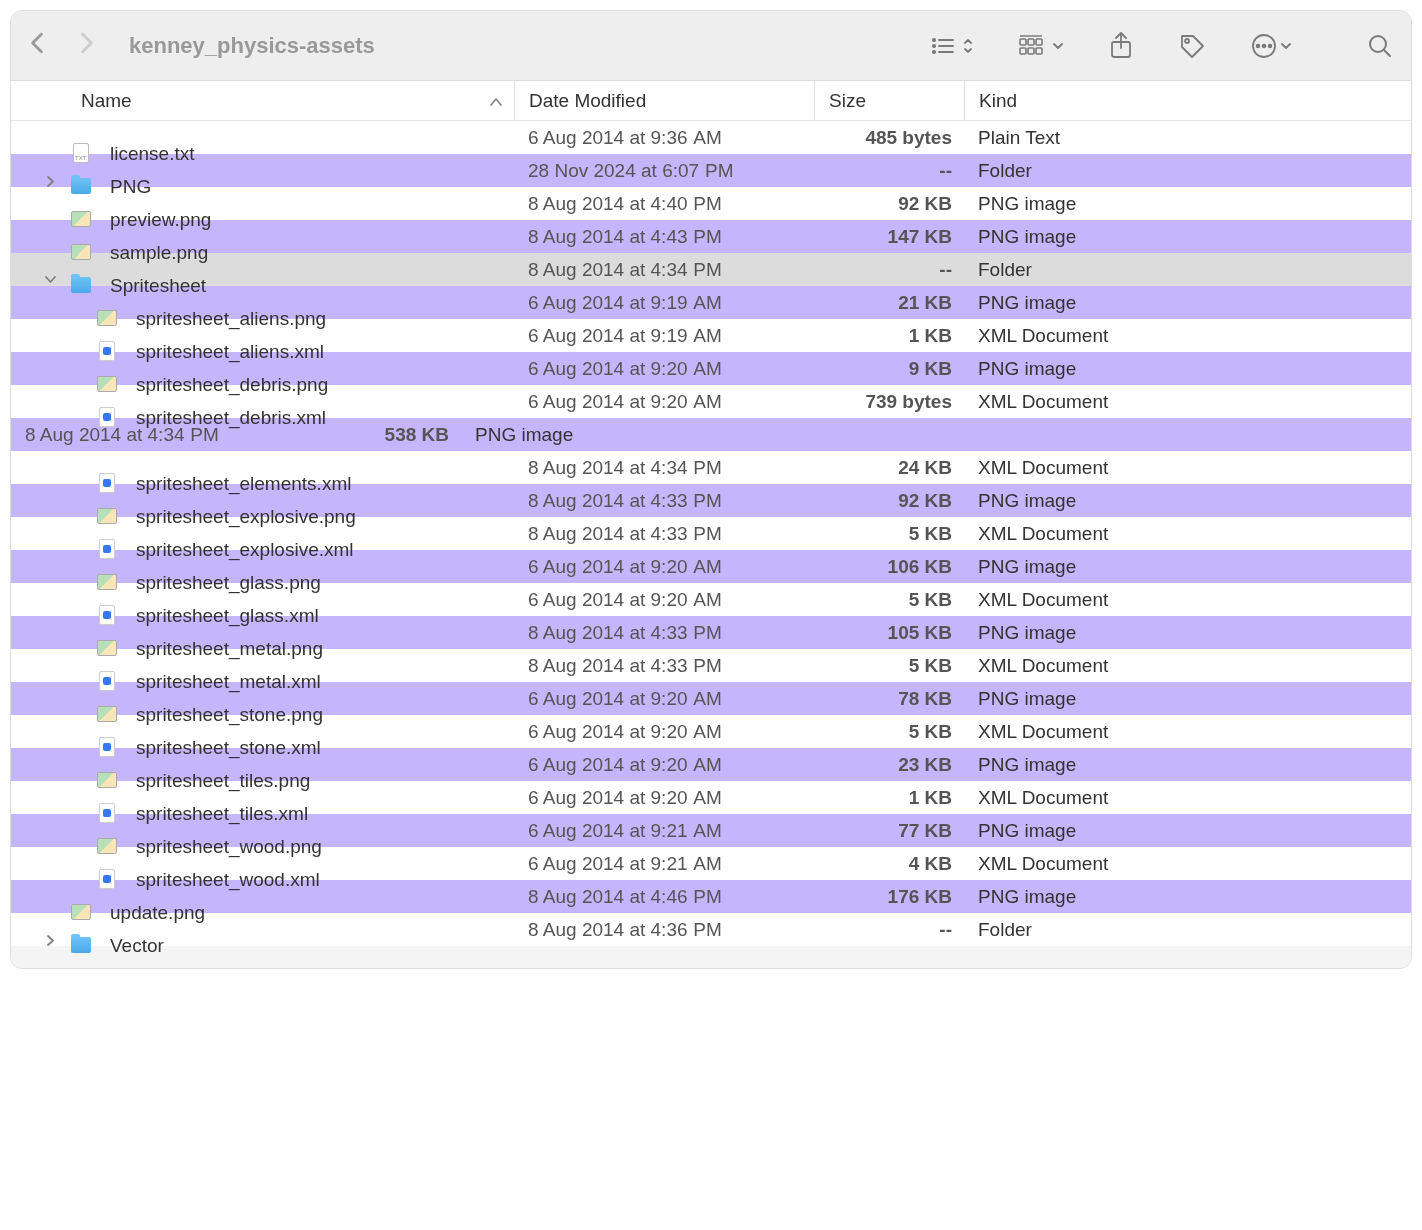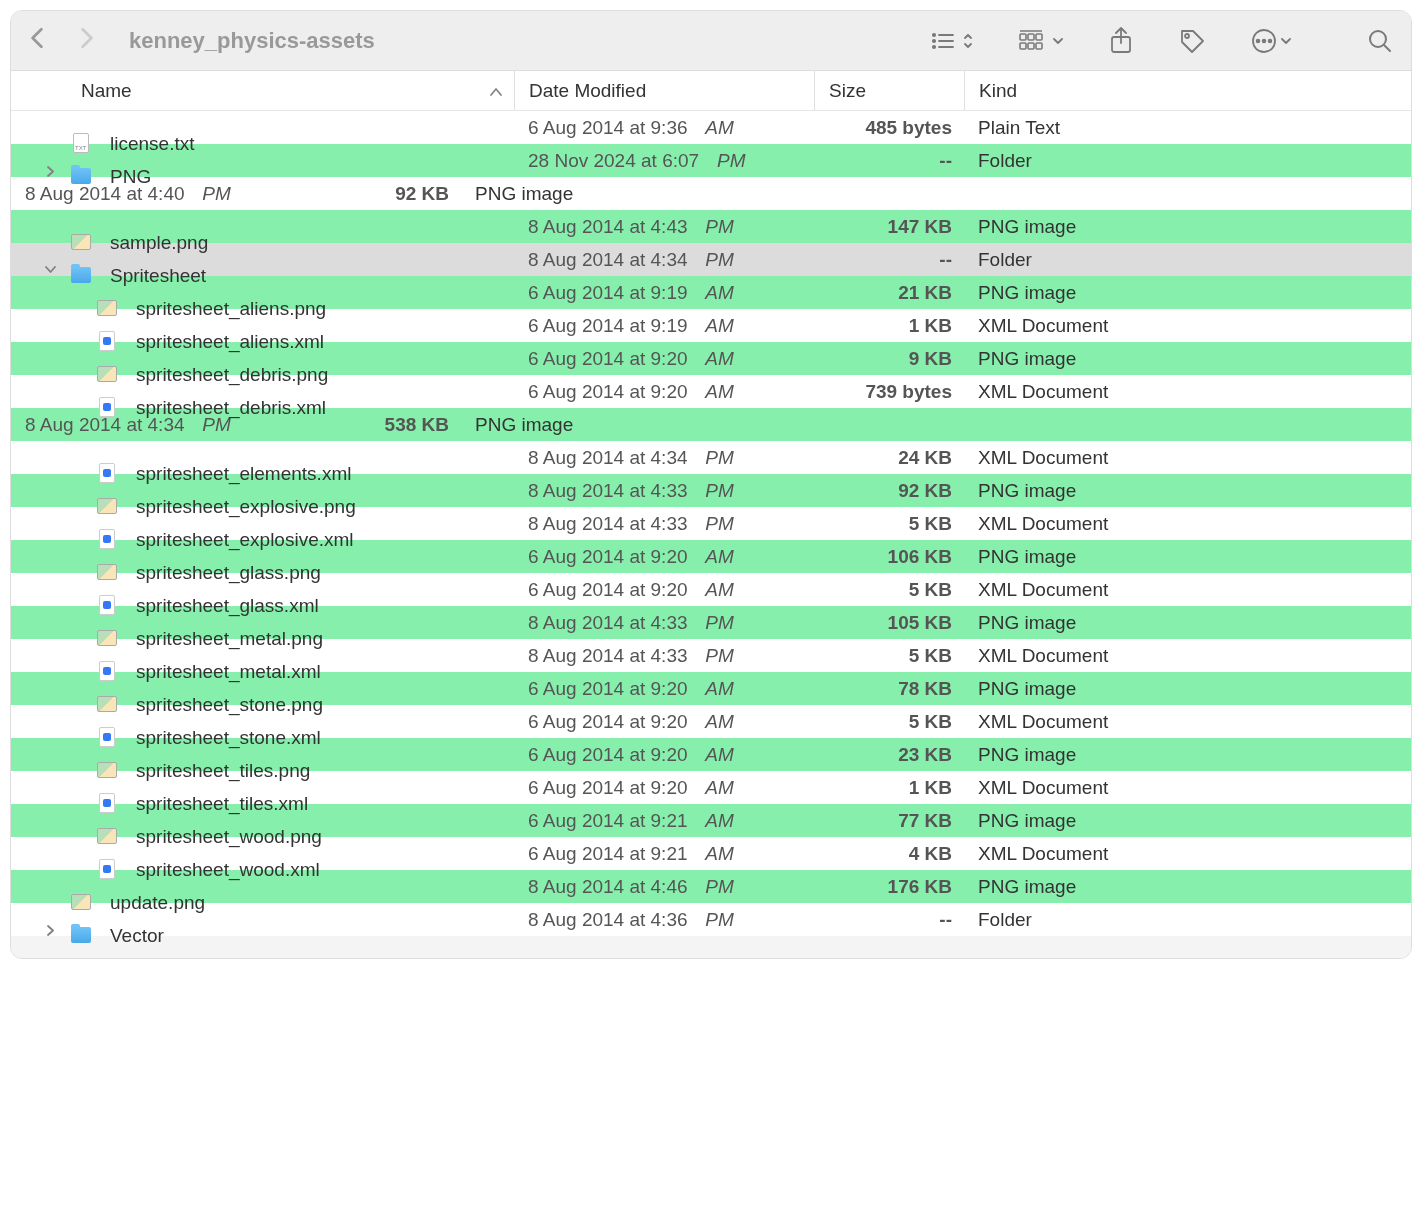--- a/index.html
+++ b/index.html
@@ -12,21 +12,21 @@
   }
   .window {
     border: 1px solid #ddd;
     border-radius: 12px;
     overflow: hidden;
     margin: 10px;
     background: #fff;
   }
   .toolbar {
     background: #eeeeee;
-    height: 60px;
+    height: 70px;
     display: flex;
     align-items: center;
     padding: 0 18px;
     border-bottom: 1px solid #ddd;
   }
   .toolbar .nav-arrows { display: flex; gap: 34px; margin-right: 34px; }
   .toolbar .title {
     font-size: 22px;
     font-weight: 600;
     color: #999;
@@ -54,25 +54,25 @@
   .col-kind { flex:1; padding-left: 14px; border-left: 1px solid #e0e0e0; height:100%; display:flex; align-items:center;}
 
   .file-list { }
   .row {
     display: flex;
     height: 33px;
     align-items: center;
     font-size: 19px;
     color: #333;
   }
-  .row.alt { background: #86efac; }
+  .row.alt { background: #c4b5fd; }
   .row.selected { background: #dcdcdc; }
   .cell-name { width: 503px; display:flex; align-items:flex-start; gap:15px;margin-top:32px; }
   .cell-date { width: 300px; padding-left: 14px; color:#555; white-space:nowrap; }
-  .cell-date .ampm { display:inline-block; margin-left:14px;font-style:italic; }
+  .cell-date .ampm { display:inline-block; margin-left:2px; }
   .cell-size { width: 150px; text-align:right; padding-right: 12px; color:#555;font-weight:bold; }
   .cell-kind { flex:1; padding-left: 14px; color:#333; }
   .disclosure {
     width: 12px;
     color: #808080;
     display: flex; align-items: center; justify-content:center;
     cursor: pointer;
   }
   .indent { display:inline-block; }
   .file-icon {
@@ -239,20 +239,28 @@
           <span class="file-icon">
             <span class="icon-folder"></span>
           </span>
           <span class="filename">PNG</span>
         </div>
         <div class="cell-date"><span>28 Nov 2024 at 6:07</span> <span class="ampm">PM</span></div>
         <div class="cell-size">--</div>
         <div class="cell-kind">Folder</div>
       </div>
       <div class="row">
+        <div class="cell-name">
+          <span class="indent" style="width:18px"></span>
+          <span class="disclosure"></span>
+          <span class="file-icon">
+            <span class="icon-png"></span>
+          </span>
+          <span class="filename">preview.png</span>
+        </div>
         <div class="cell-date"><span>8 Aug 2014 at 4:40</span> <span class="ampm">PM</span></div>
         <div class="cell-size">92 KB</div>
         <div class="cell-kind">PNG image</div>
       </div>
       <div class="row alt">
         <div class="cell-name">
           <span class="indent" style="width:18px"></span>
           <span class="disclosure"></span>
           <span class="file-icon">
             <span class="icon-png"></span>

